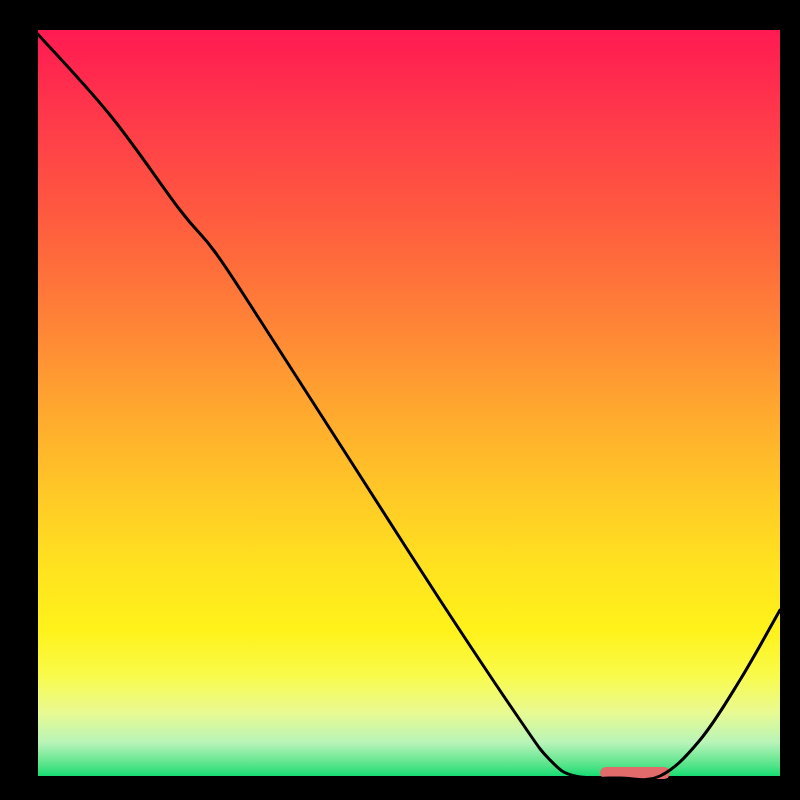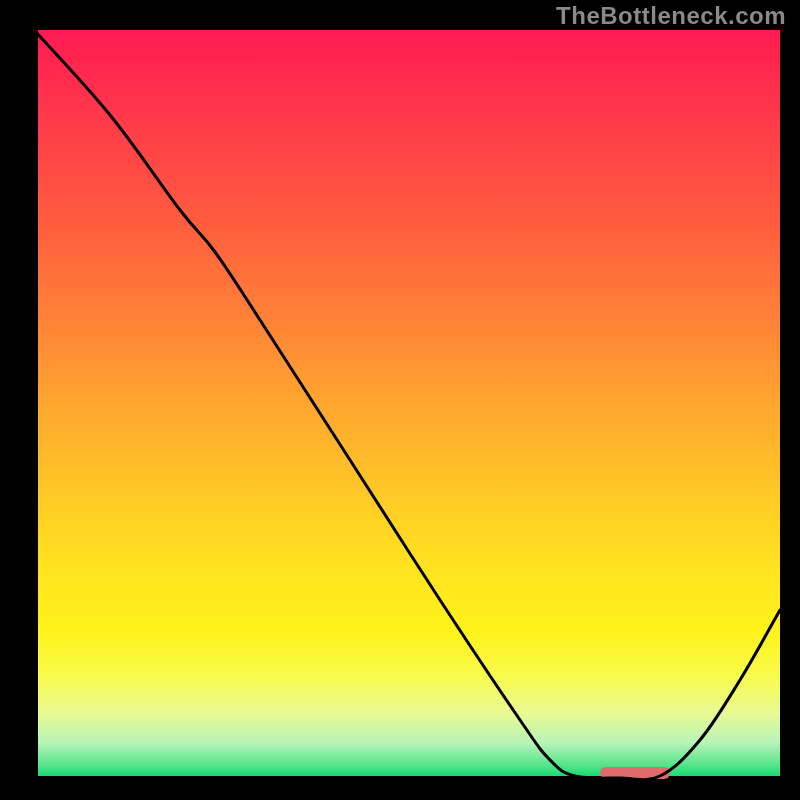--- a/index.html
+++ b/index.html
@@ -29,21 +29,20 @@
   svg {
     position: absolute;
     top: 0;
     left: 0;
   }
 </style>
 </head>
 <body>
 
 <div class="chart-container">
-  <div class="watermark">TheBottleneck.com</div>
   <svg id="chart-svg" width="800" height="800" viewBox="0 0 800 800">
     <defs>
       <linearGradient id="bg-grad" x1="0" y1="0" x2="0" y2="1">
           <stop offset="0%" stop-color="#ff1a52"></stop>
           <stop offset="12%" stop-color="#ff3a4a"></stop>
           <stop offset="25%" stop-color="#ff5b3f"></stop>
           <stop offset="38%" stop-color="#ff8037"></stop>
           <stop offset="50%" stop-color="#ffa62f"></stop>
           <stop offset="62%" stop-color="#ffc926"></stop>
           <stop offset="72%" stop-color="#ffe31f"></stop>

